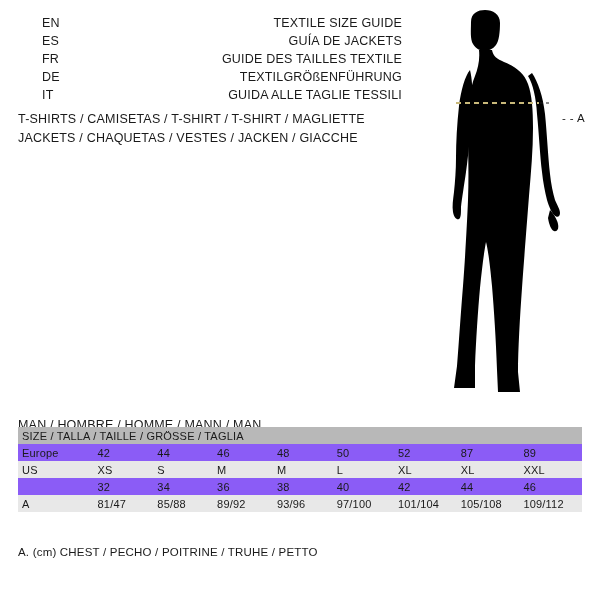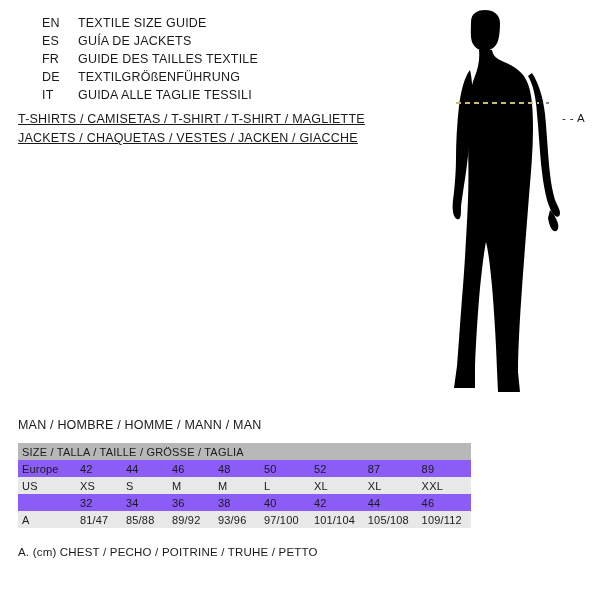--- a/index.html
+++ b/index.html
@@ -31,29 +31,29 @@
     height: 18px;
     font-size: 12.5px;
     letter-spacing: 0.2px;
   }
   .lang-code {
     width: 36px;
     flex: 0 0 36px;
   }
   .lang-text {
     flex: 1;
+    text-align: right;
   }
 
   
   #category-block {
     position: absolute;
     left: 18px;
     top: 110px;
     width: 380px;
-    text-decoration: underline;
   }
   .cat-line {
     font-size: 12.5px;
     letter-spacing: 0.2px;
     line-height: 19px;
   }
 
   
   #figure-wrap {
     position: absolute;
@@ -78,22 +78,22 @@
   #table-title {
     position: absolute;
     left: 18px;
     top: 418px;
     font-size: 12.5px;
     letter-spacing: 0.2px;
   }
   #size-table {
     position: absolute;
     left: 18px;
-    top: 443px;
-    width: 453px;
+    top: 427px;
+    width: 564px;
     border-collapse: collapse;
     font-size: 11px;
     letter-spacing: 0.2px;
   }
   #size-table td, #size-table th {
     text-align: left;
     font-weight: normal;
     padding: 0 0 0 4px;
     height: 17px;
     vertical-align: middle;

